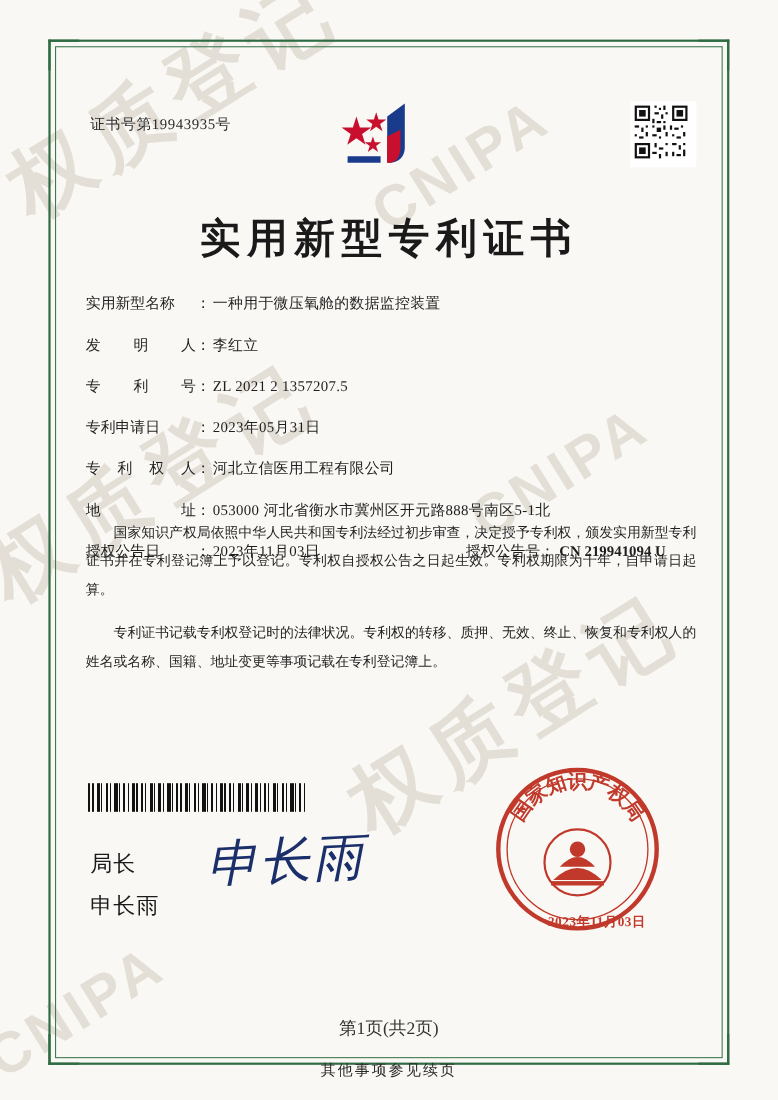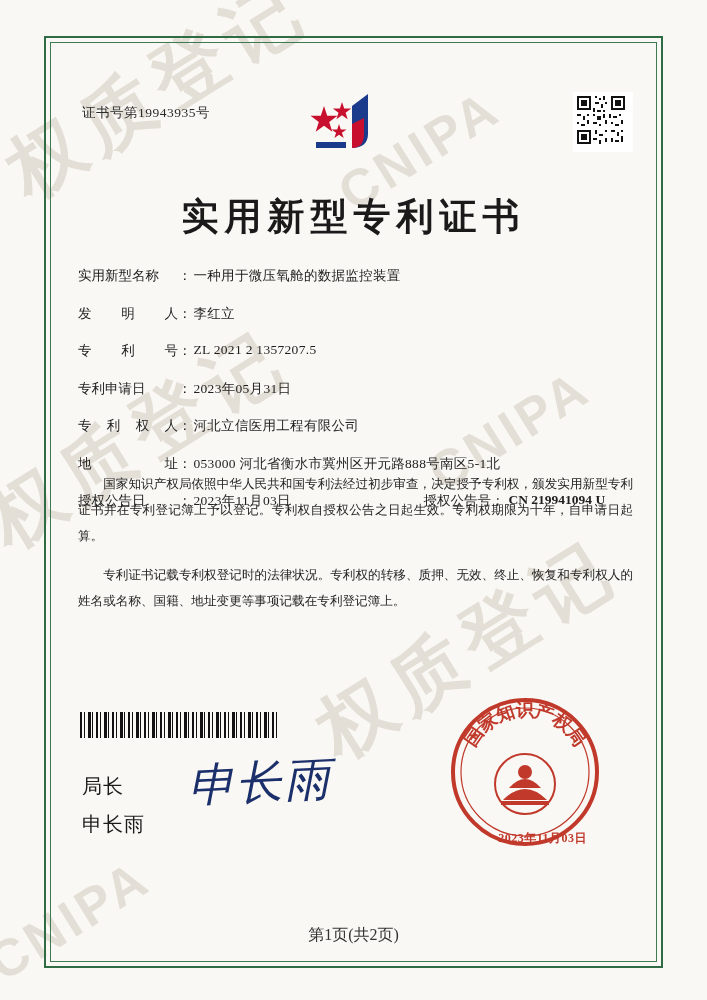--- a/index.html
+++ b/index.html
@@ -83,21 +83,21 @@
     font-size:37px;font-weight:bold;color:#1a1a1a;
     letter-spacing:6px;
     font-family:Liberation Sans, sans-serif;
   }
 
   .fields{
     position:absolute;left:18px;right:10px;top:215px;
     font-size:13.5px;color:#1f1f1f;
   }
   .row{
-    display:flex;align-items:flex-start;
+    display:flex;align-items:center;
     margin-bottom:19.5px;
   }
   .lab{
     width:100px;flex:0 0 100px;
     display:flex;justify-content:space-between;
     letter-spacing:0;
   }
   .lab span{display:inline-block;}
   .colon{margin:0 2px 0 0;}
   .val{flex:1;letter-spacing:.3px;}
@@ -348,13 +348,14 @@
           <circle cx="0" cy="-12" r="7" fill="#c0392b"></circle>
           <rect x="-24" y="17" width="48" height="4" fill="#c0392b"></rect>
         </g>
       </svg>
     </div>
     <div class="seal-date">2023年11月03日</div>
 
     <div class="page-num">第1页(共2页)</div>
   </div>
 
+  <div class="footnote">其他事项参见续页</div>
 </div>
 
 </body></html>

